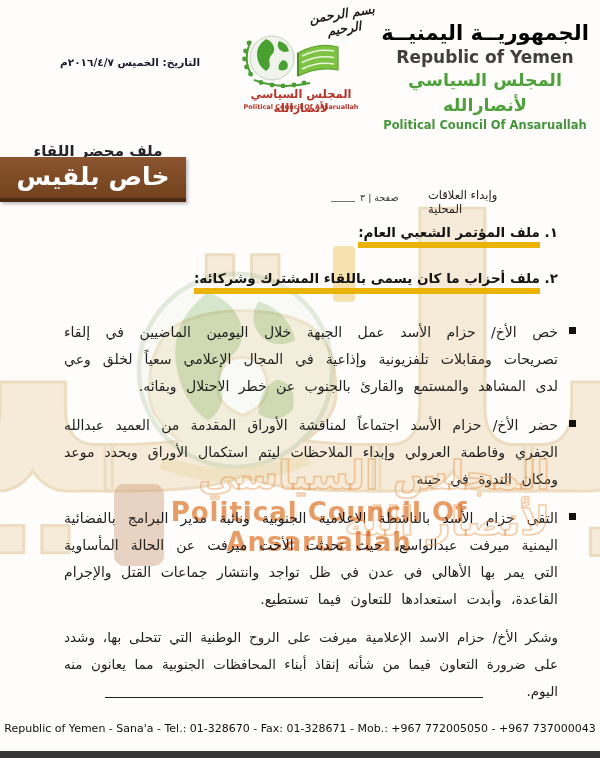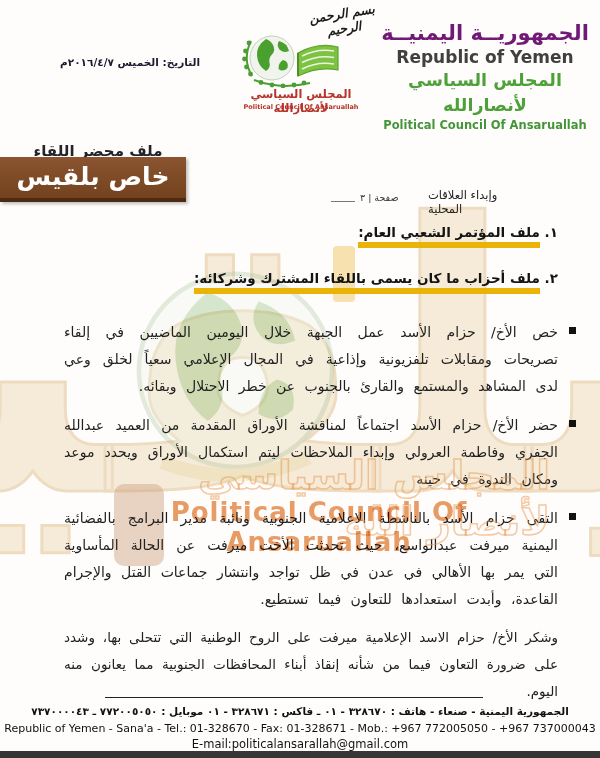--- a/index.html
+++ b/index.html
@@ -29,21 +29,21 @@
     font-size:10.5px;font-weight:bold;color:#1c1c30;line-height:25px;z-index:3;}
   .bismillah{position:absolute;top:6px;left:298px;width:90px;font-size:12.5px;font-weight:bold;
     font-style:italic;color:#1c1c1c;direction:rtl;text-align:center;transform:rotate(-9deg);
     z-index:3;}
   .logo-svg{position:absolute;top:26px;left:238px;width:124px;height:62px;z-index:3;}
   .logo-ar{position:absolute;top:87px;left:226px;width:150px;text-align:center;font-size:11.5px;
     font-weight:bold;color:#b5352b;direction:rtl;z-index:3;}
   .logo-en{position:absolute;top:103px;left:226px;width:150px;text-align:center;font-size:6.5px;
     font-weight:bold;color:#b5352b;z-index:3;}
   .hdr-right{position:absolute;top:20px;right:6px;width:218px;text-align:center;z-index:3;}
-  .country-ar{font-size:21px;font-weight:bold;color:#701a75;direction:rtl;line-height:27px;}
+  .country-ar{font-size:21px;font-weight:bold;color:#000000;direction:rtl;line-height:27px;}
   .country-en{font-size:17px;font-weight:bold;color:#404040;line-height:21px;}
   .council-ar{font-size:17.5px;font-weight:bold;color:#4ea13a;direction:rtl;line-height:25px;}
   .council-en{font-size:11.5px;font-weight:bold;color:#44953a;line-height:14px;}
 
   
   .clipped-line{position:absolute;top:141px;left:12px;width:172px;height:17px;overflow:hidden;
     font-size:15px;font-weight:bold;color:#23232a;direction:rtl;text-align:center;
     line-height:21px;z-index:3;}
   .banner{position:absolute;top:157px;left:0;width:186px;height:41px;
     background:linear-gradient(#8a5530,#74421f);border-bottom:4px solid #4f2a12;
@@ -159,18 +159,16 @@
     </div>
     <div class="bullet">
       <span class="sq"></span>
       <span class="bt">التقى حزام الأسد بالناشطة الاعلامية الجنوبية ونائبة مدير البرامج بالفضائية اليمنية ميرفت عبدالواسع، حيث تحدثت الأخت ميرفت عن الحالة المأساوية التي يمر بها الأهالي في عدن في ظل تواجد وانتشار جماعات القتل والإجرام القاعدة، وأبدت استعدادها للتعاون فيما تستطيع.</span>
     </div>
 
     <div class="closing">وشكر الأخ/ حزام الاسد الإعلامية ميرفت على الروح الوطنية التي تتحلى بها، وشدد على ضرورة التعاون فيما من شأنه إنقاذ أبناء المحافظات الجنوبية مما يعانون منه اليوم.</div>
   </div>
 
   <div class="sep"></div>
-  <div class="f-ar">الجمهورية اليمنية - صنعاء - هاتف : ٣٢٨٦٧٠ - ٠١ ـ فاكس : ٣٢٨٦٧١ - ٠١ موبايل : ٧٧٢٠٠٥٠٥٠ ـ ٧٣٧٠٠٠٠٤٣</div>
   <div class="f-en">Republic of Yemen - Sana'a - Tel.: 01-328670 - Fax: 01-328671 - Mob.: +967 772005050 - +967 737000043</div>
-  <div class="f-em">E-mail:politicalansarallah@gmail.com</div>
   <div class="bottom-bar"></div>
 
 </div>
 
 </body></html>

